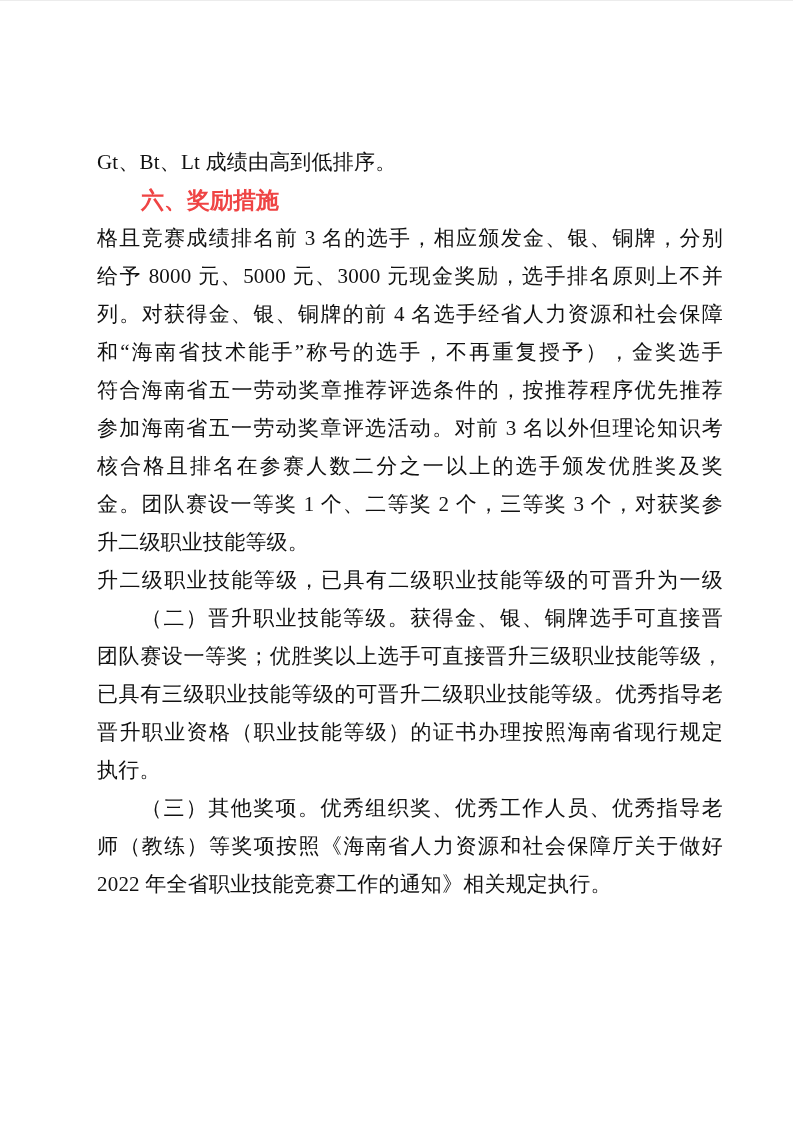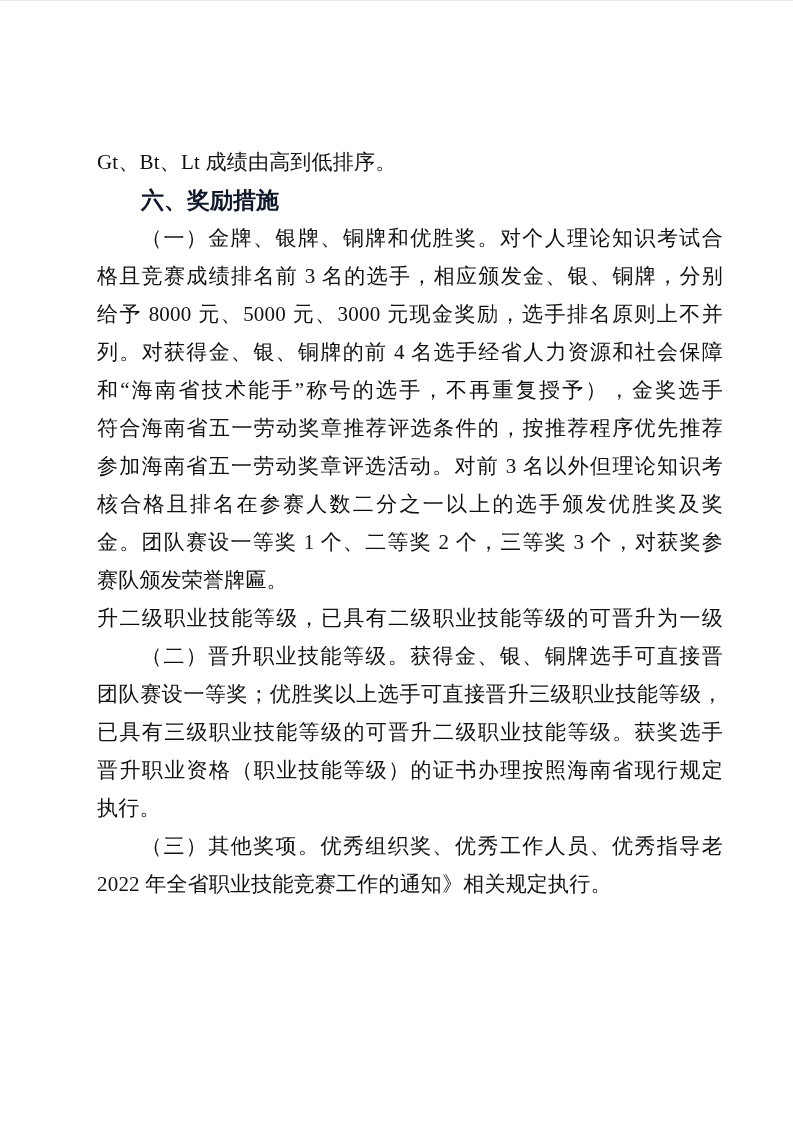--- a/index.html
+++ b/index.html
@@ -46,43 +46,43 @@
   .line.indent {
     text-indent: 44px;
   }
   .heading {
     font-family: "Liberation Sans", "DejaVu Sans", sans-serif;
     font-weight: 700;
     font-size: 23px;
     line-height: 38px;
     height: 38px;
     text-indent: 44px;
-    color: #0f172a;
+    color: #ef4444;
   }
 </style>
 </head>
 <body>
 
 <div class="page">
   <div class="top-edge"></div>
   <div class="content">
     <div class="line end">Gt、Bt、Lt 成绩由高到低排序。</div>
     <div class="heading">六、奖励措施</div>
-    <div class="line indent">（一）金牌、银牌、铜牌和优胜奖。对个人理论知识考试合</div>
     <div class="line">格且竞赛成绩排名前 3 名的选手，相应颁发金、银、铜牌，分别</div>
     <div class="line">给予 8000 元、5000 元、3000 元现金奖励，选手排名原则上不并</div>
     <div class="line">列。对获得金、银、铜牌的前 4 名选手经省人力资源和社会保障</div>
     <div class="line">和“海南省技术能手”称号的选手，不再重复授予），金奖选手</div>
     <div class="line">符合海南省五一劳动奖章推荐评选条件的，按推荐程序优先推荐</div>
     <div class="line">参加海南省五一劳动奖章评选活动。对前 3 名以外但理论知识考</div>
     <div class="line">核合格且排名在参赛人数二分之一以上的选手颁发优胜奖及奖</div>
     <div class="line">金。团队赛设一等奖 1 个、二等奖 2 个，三等奖 3 个，对获奖参</div>
-    <div class="line end">赛队颁发荣誉牌匾。</div>
+    <div class="line end">升二级职业技能等级。</div>
     <div class="line">升二级职业技能等级，已具有二级职业技能等级的可晋升为一级</div>
     <div class="line indent">（二）晋升职业技能等级。获得金、银、铜牌选手可直接晋</div>
     <div class="line">团队赛设一等奖；优胜奖以上选手可直接晋升三级职业技能等级，</div>
-    <div class="line">已具有三级职业技能等级的可晋升二级职业技能等级。获奖选手</div>
+    <div class="line">已具有三级职业技能等级的可晋升二级职业技能等级。优秀指导老</div>
     <div class="line">晋升职业资格（职业技能等级）的证书办理按照海南省现行规定</div>
     <div class="line end">执行。</div>
     <div class="line indent">（三）其他奖项。优秀组织奖、优秀工作人员、优秀指导老</div>
+    <div class="line">师（教练）等奖项按照《海南省人力资源和社会保障厅关于做好</div>
     <div class="line end">2022 年全省职业技能竞赛工作的通知》相关规定执行。</div>
   </div>
 </div>
 
 </body></html>

